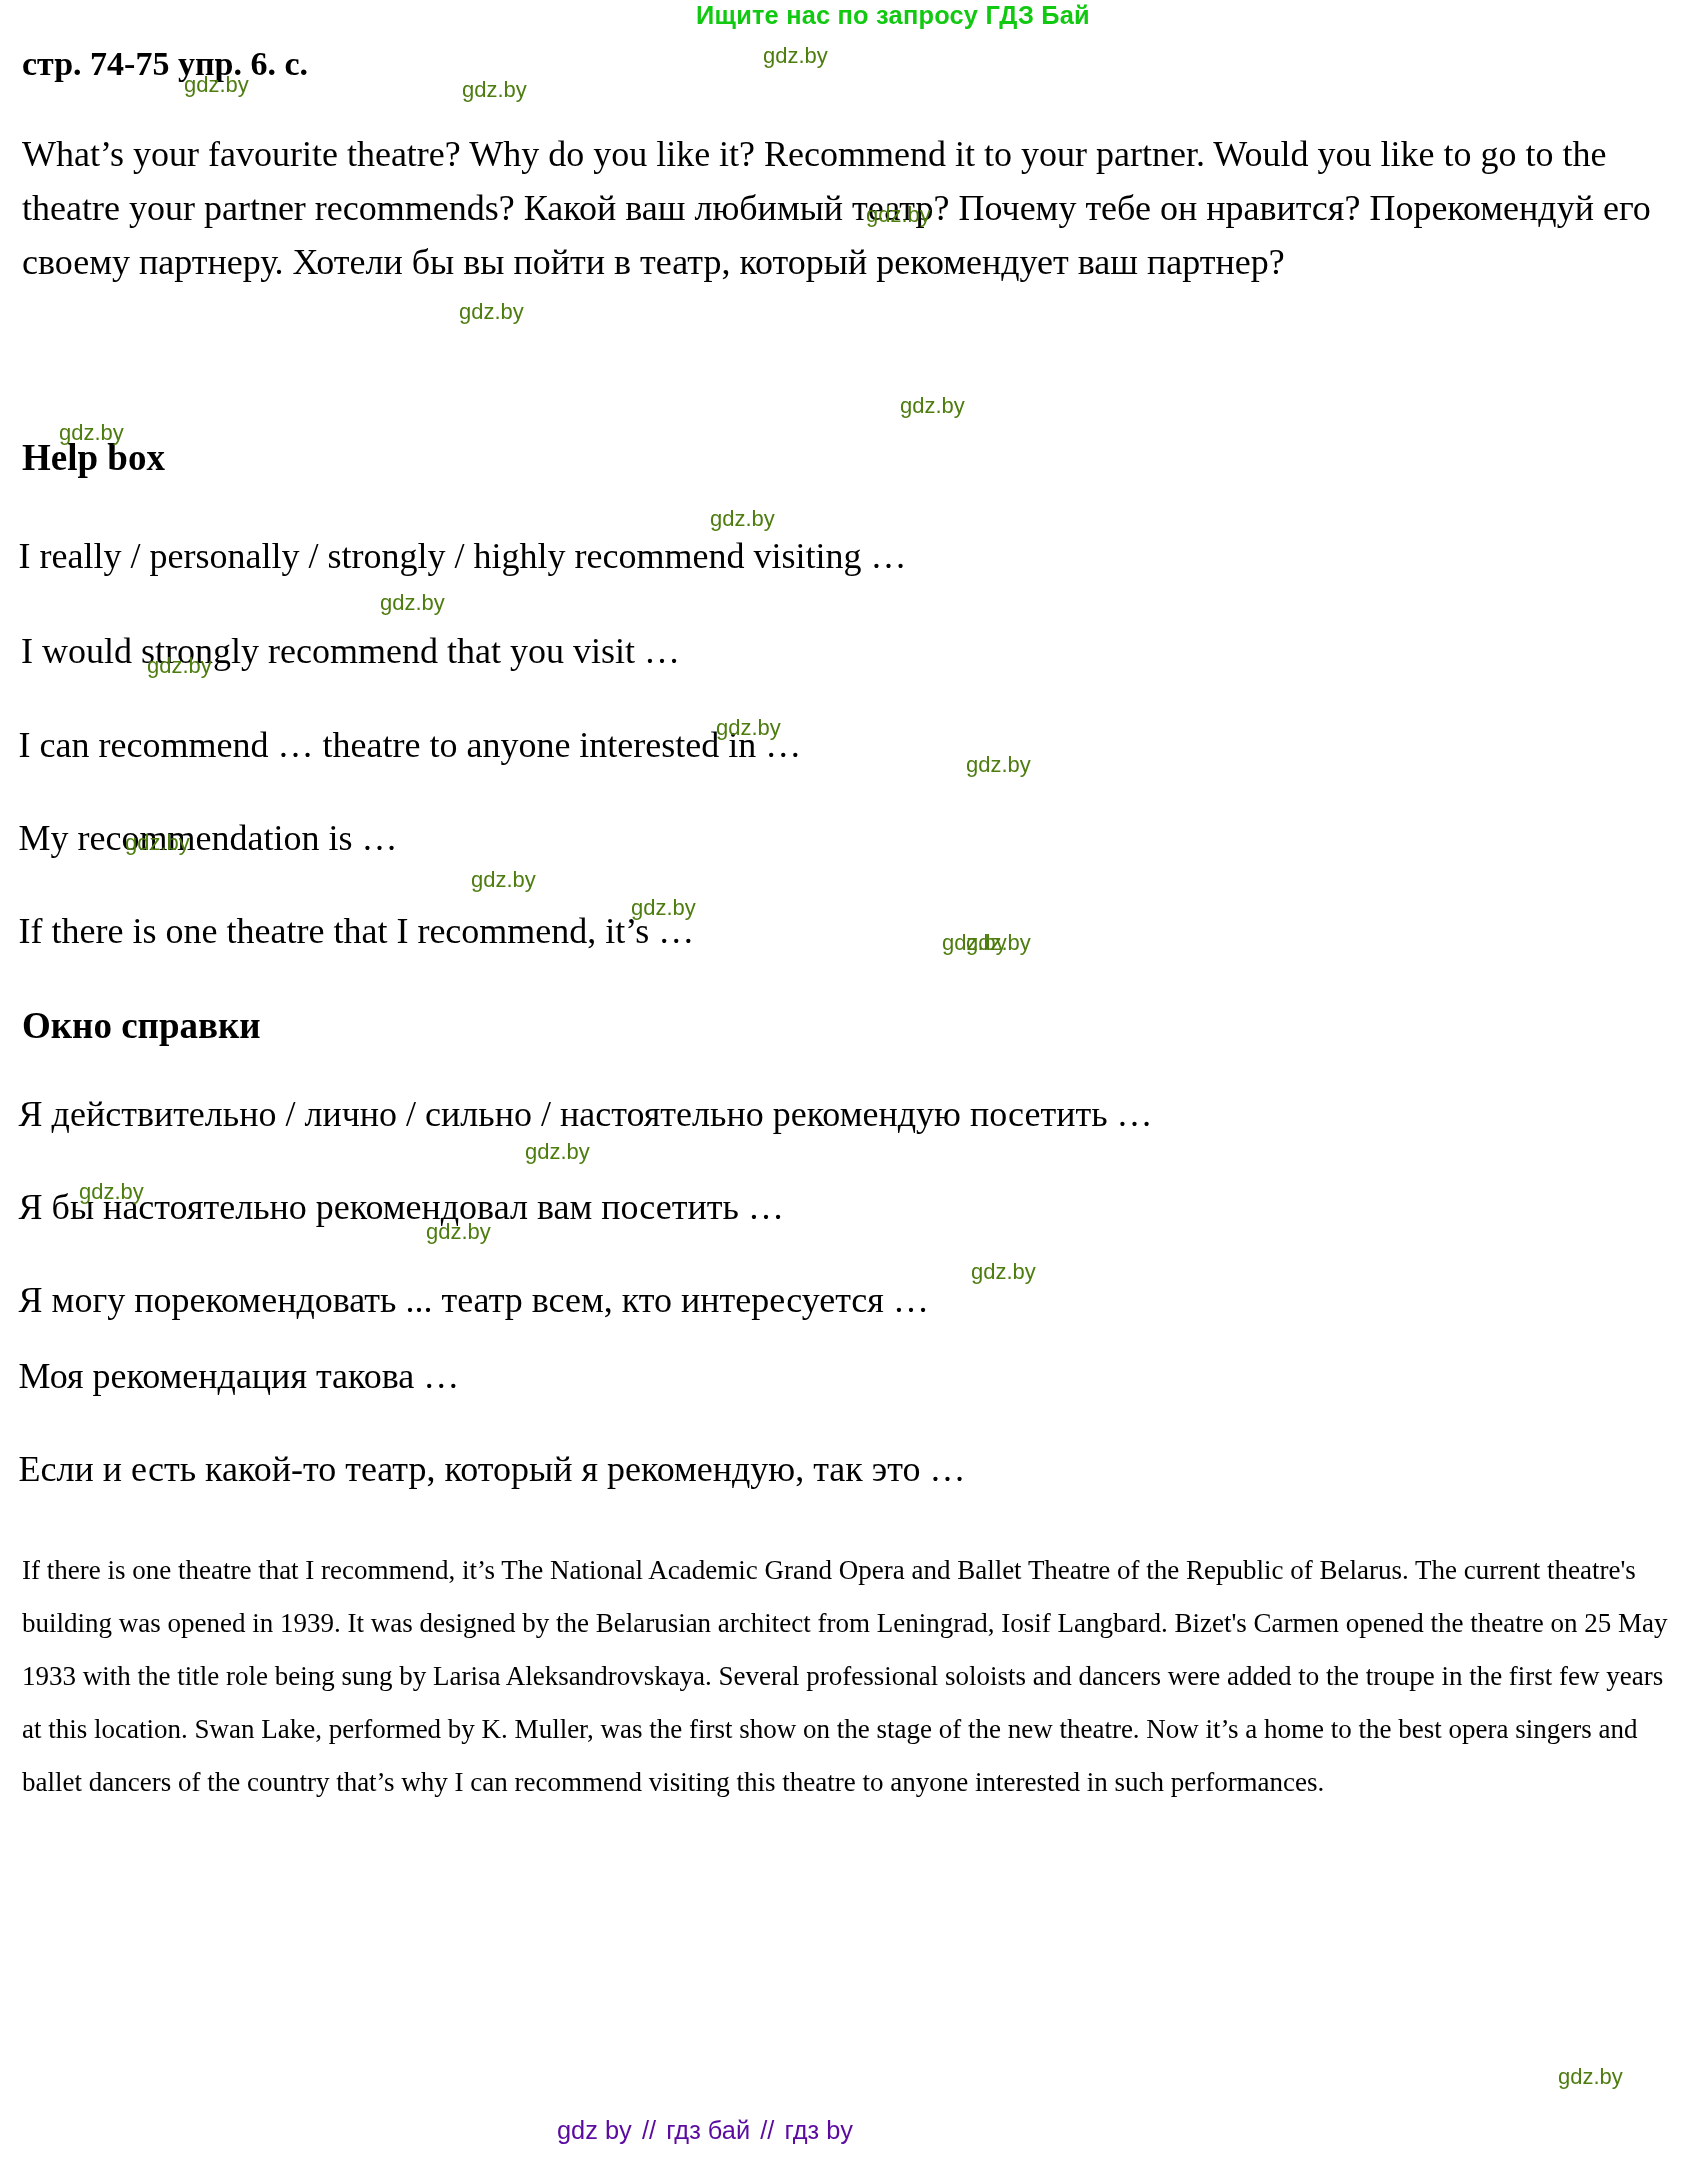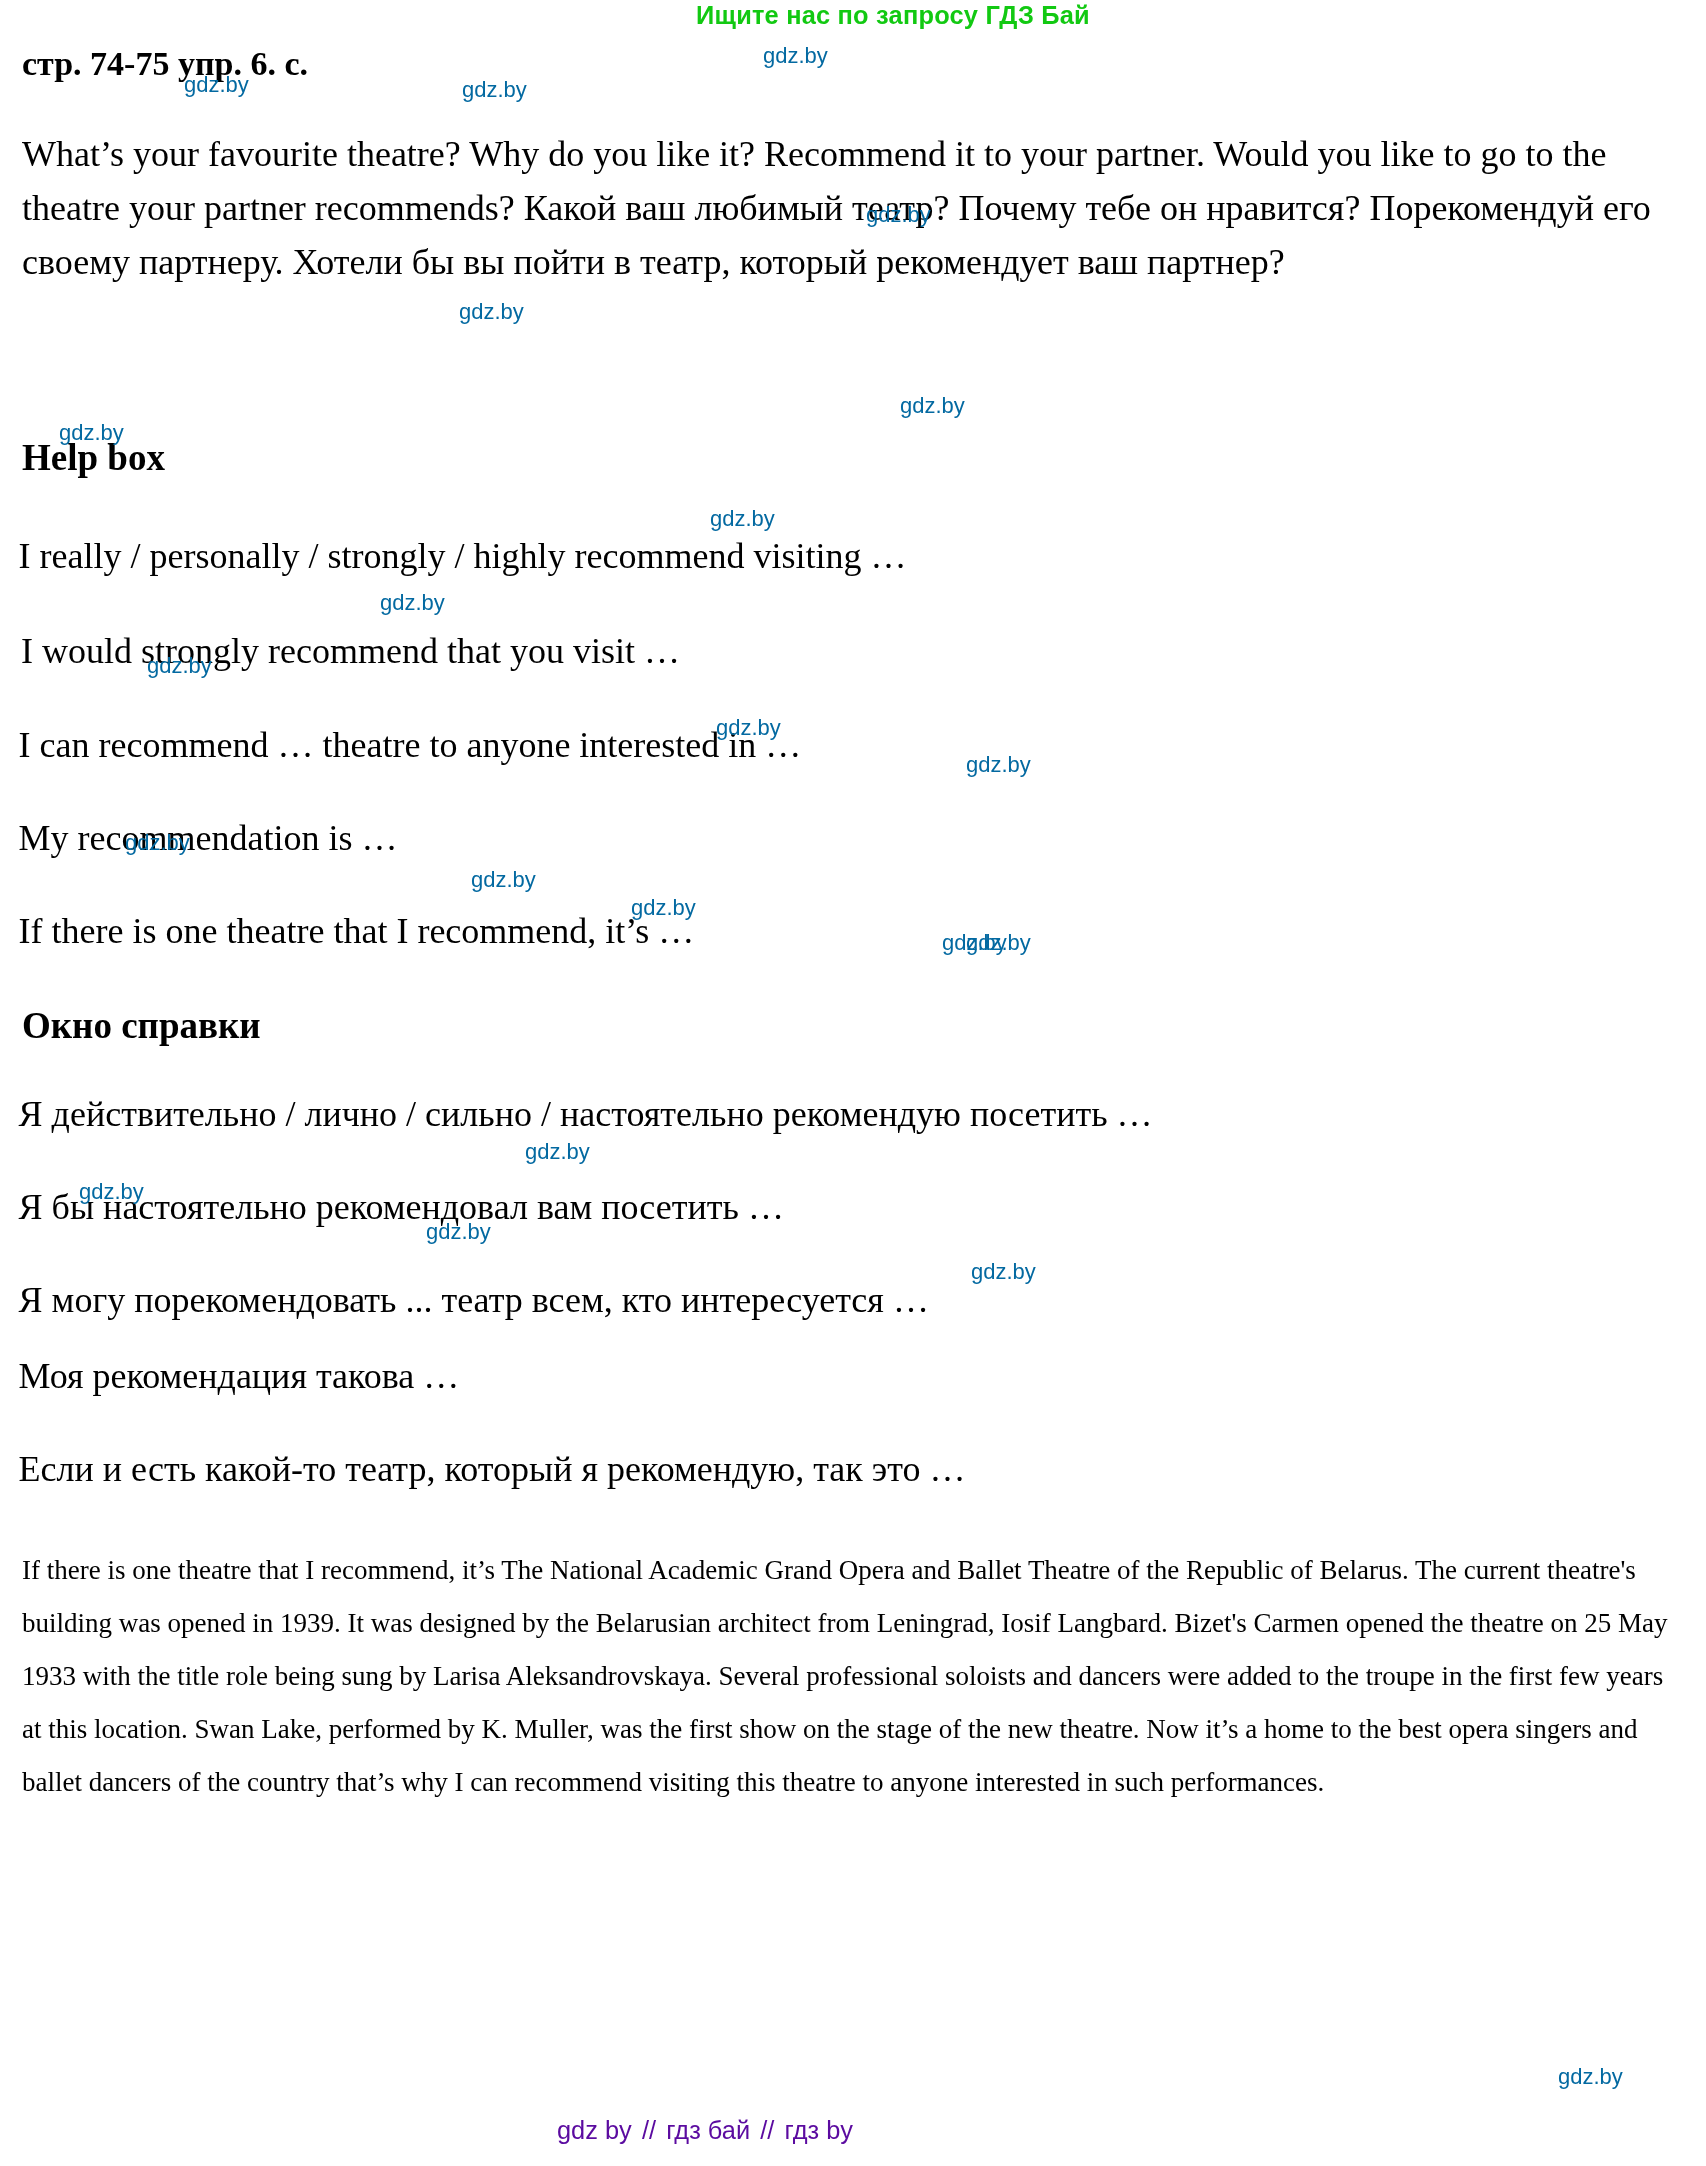--- a/index.html
+++ b/index.html
@@ -94,21 +94,21 @@
   .b-ru-4       { position:absolute; left:18.6px;  top: 1354px; }
   .b-ru-5       { position:absolute; left:18.6px;  top: 1447px; }
   .b-answer     { position:absolute; left:22px;  top: 1544px; width: 1653px; }
 
   
   .wm {
     position: absolute;
     font-family: "Liberation Sans", "DejaVu Sans", sans-serif;
     font-size: 22px;
     line-height: 24px;
-    color: #0369a1;
+    color: #4d7c0f;
     white-space: nowrap;
     pointer-events: none;
   }
 
   
   .footer {
     position: absolute;
     left: 0;
     top: 2115px;
     width: 1410px;

